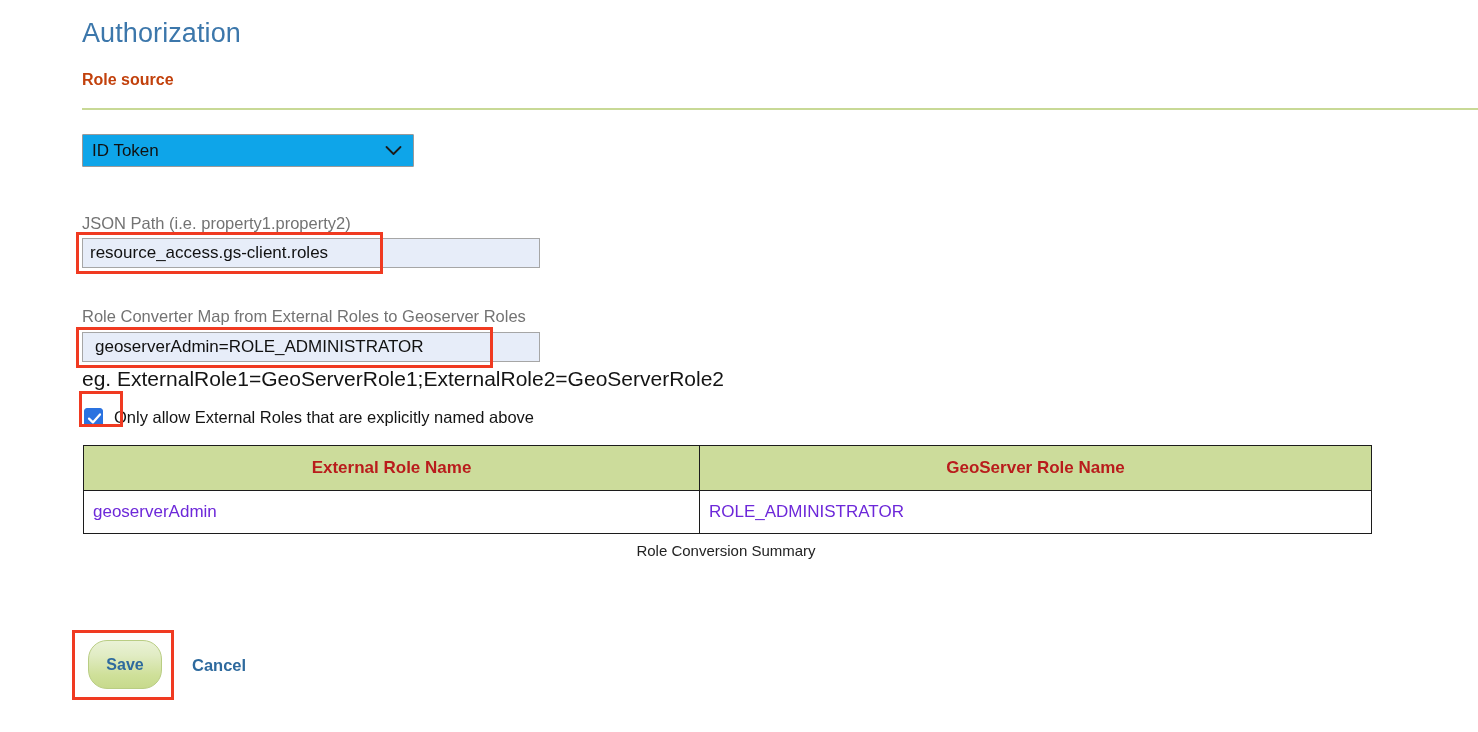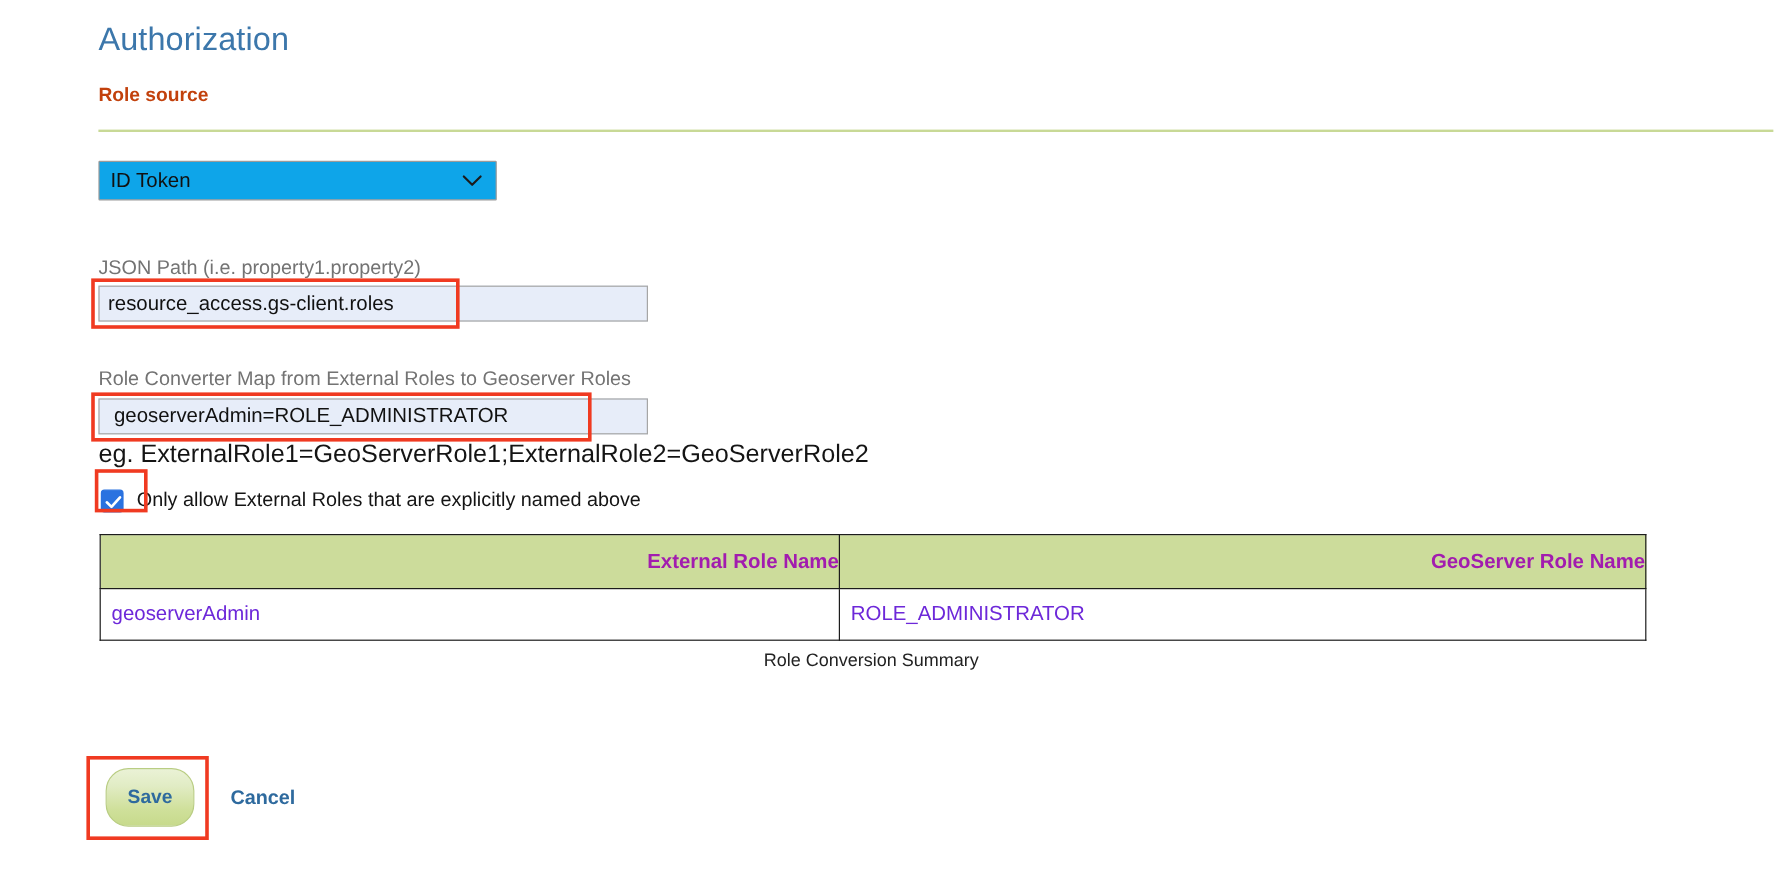--- a/index.html
+++ b/index.html
@@ -166,24 +166,24 @@
   }
   .summary-table th,
   .summary-table td {
     border: 1px solid #1c1c1c;
     padding: 0;
     vertical-align: middle;
   }
   .summary-table th {
     background: #ccdc9b;
     height: 44px;
-    text-align: right;
+    text-align: center;
     font-size: 17px;
     font-weight: bold;
-    color: #a21caf;
+    color: #b91c1c;
     margin-top: 40px;
   }
   .summary-table td {
     background: #ffffff;
     height: 42px;
     text-align: left;
     font-size: 17px;
     font-weight: 400;
     color: #6d28d9;
     padding-left: 9px;

